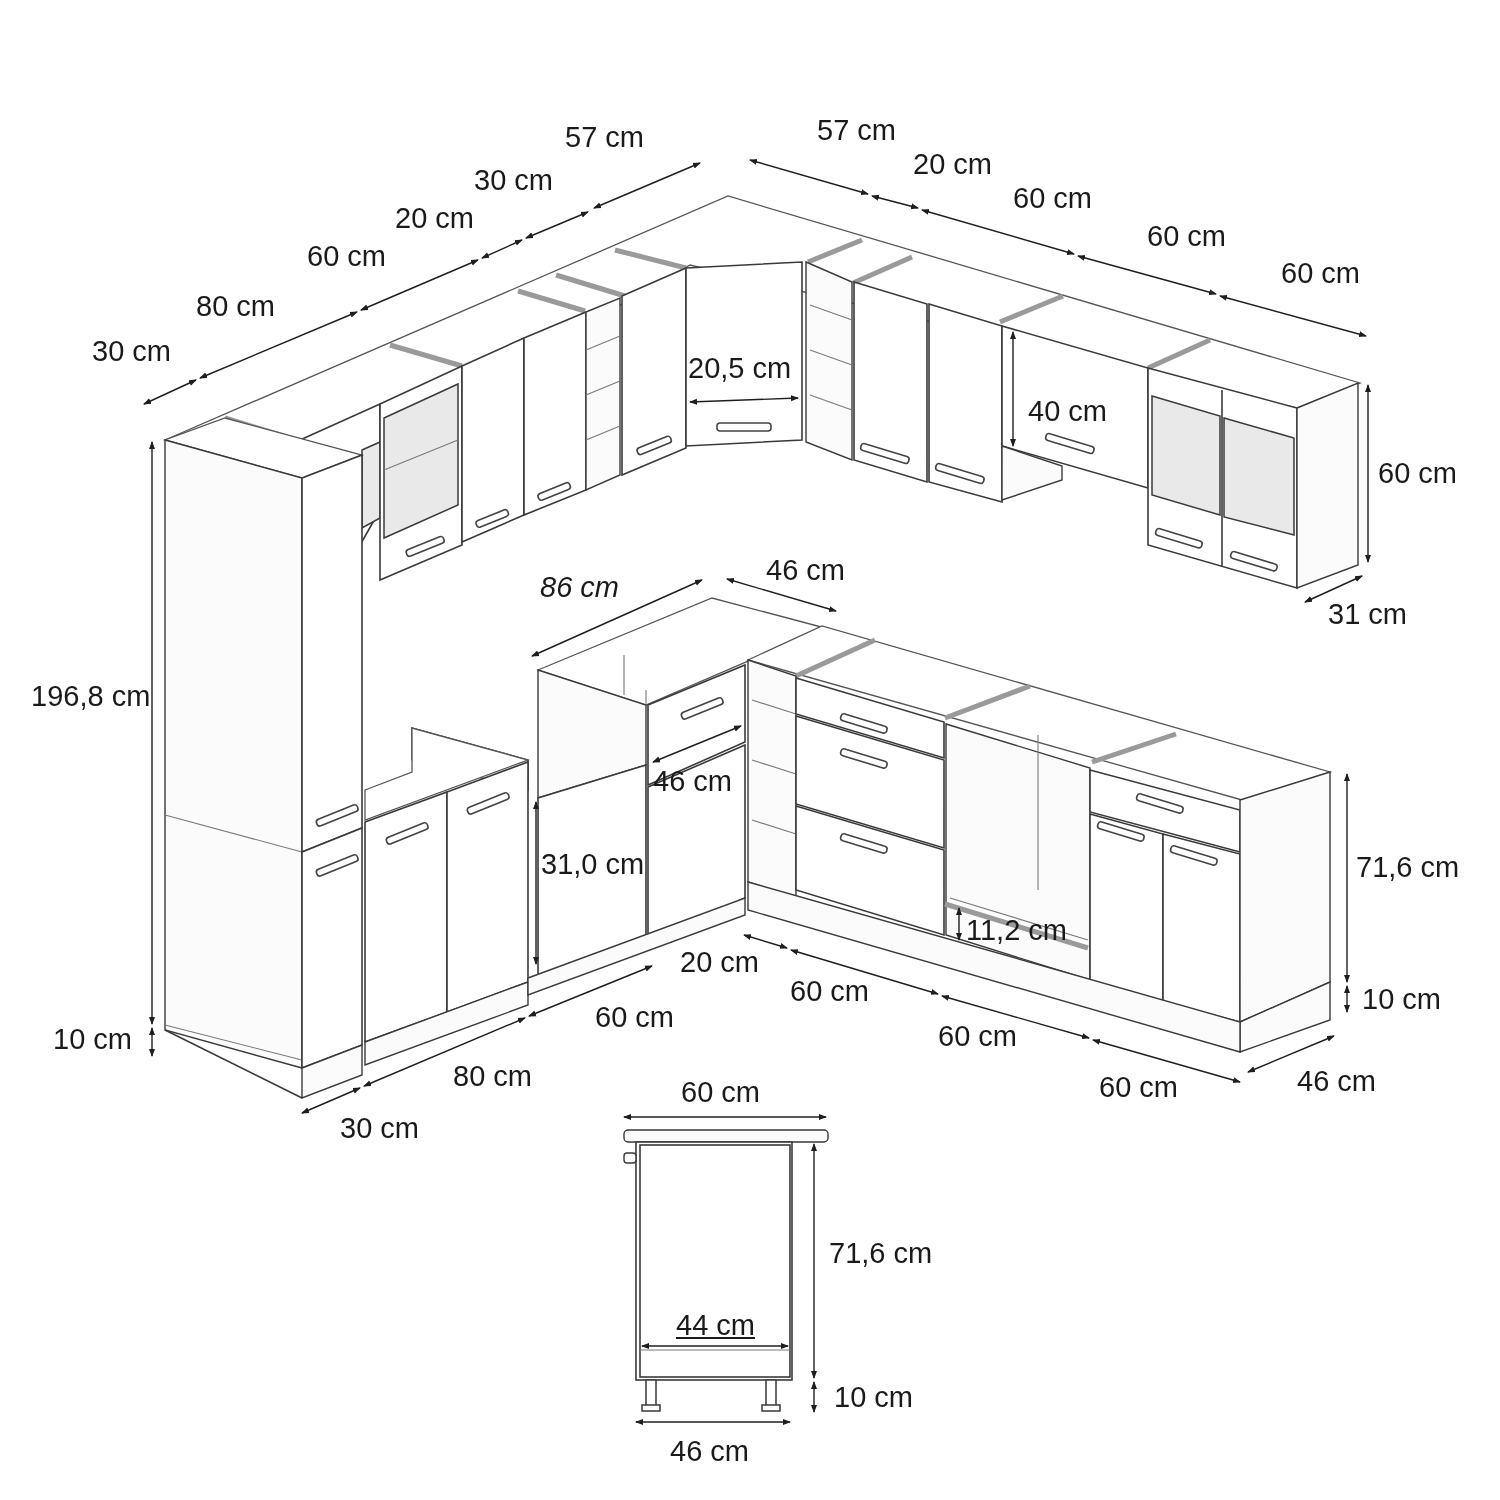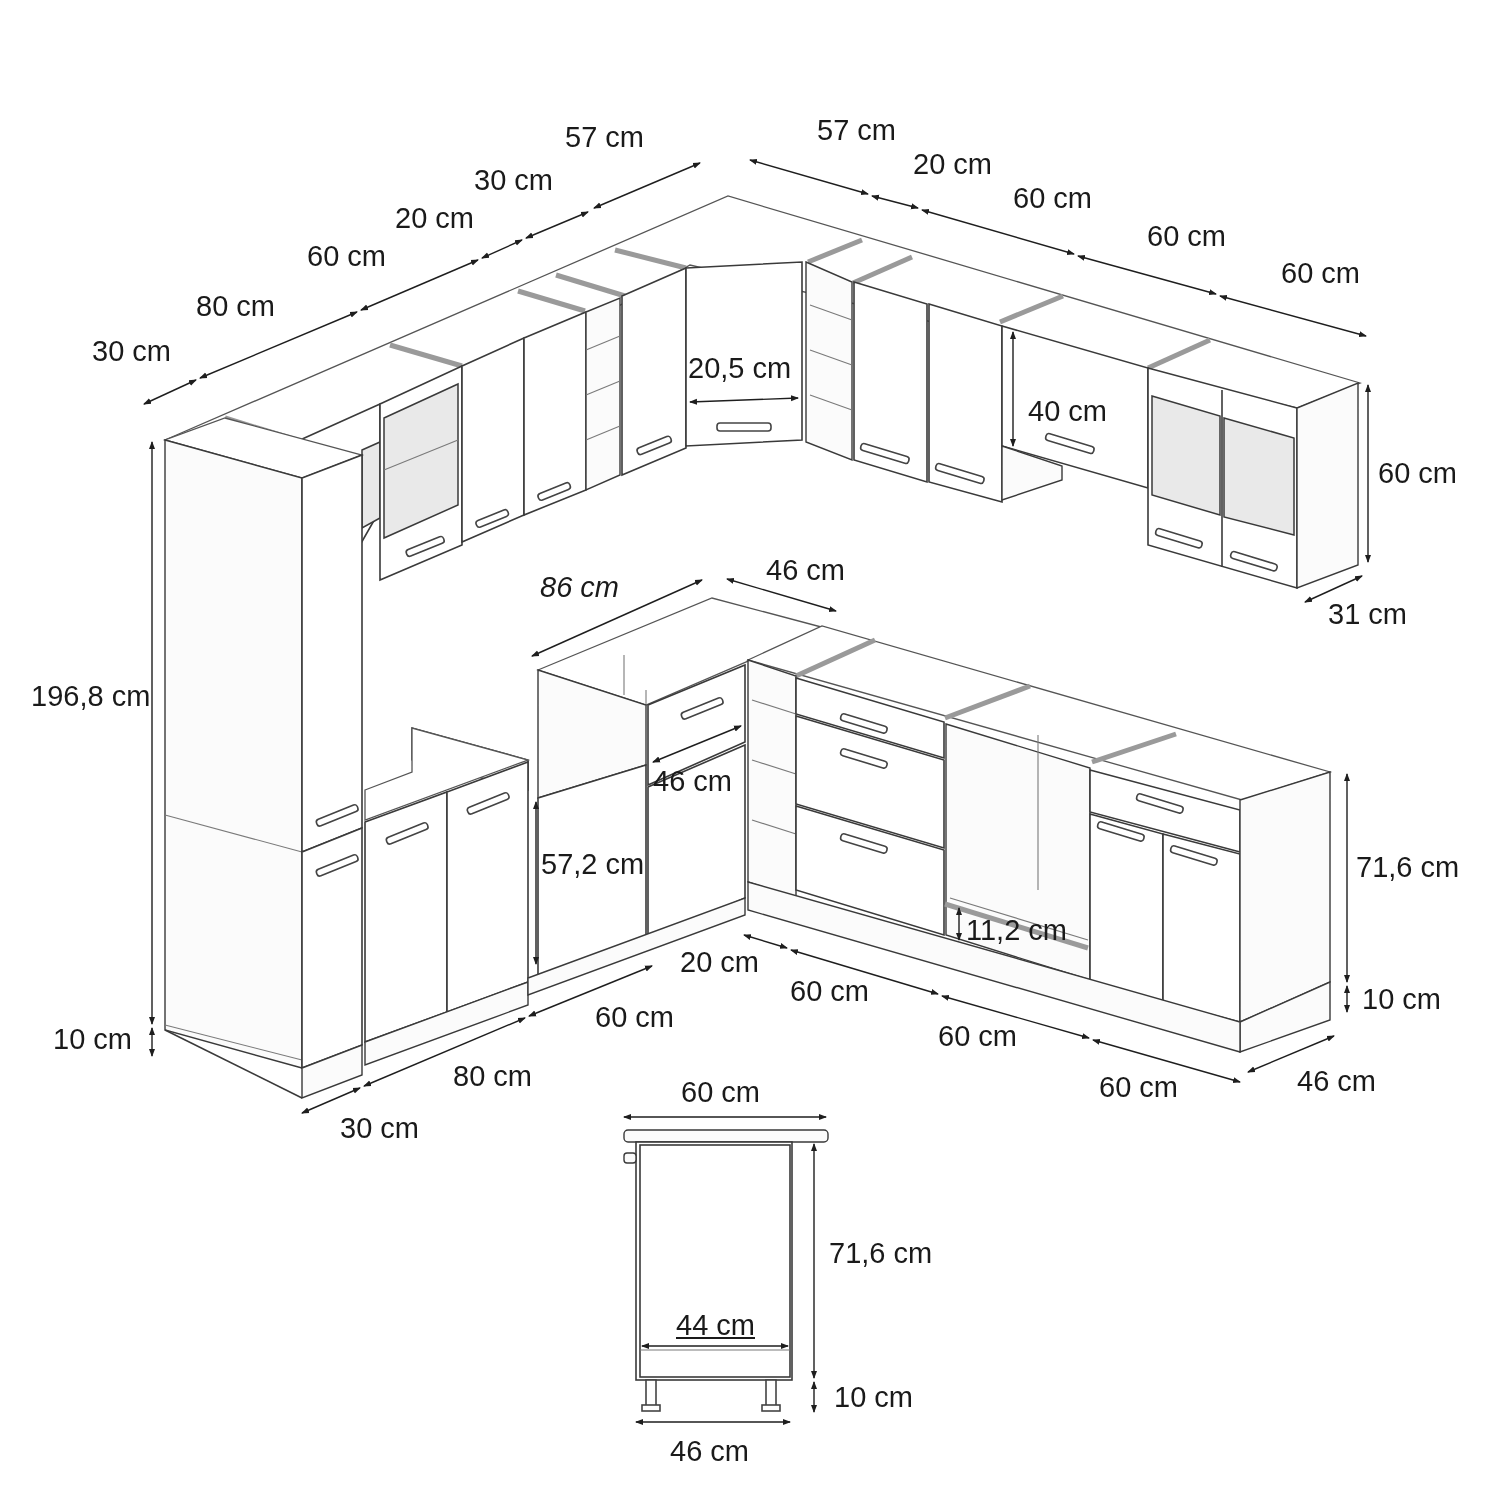--- a/index.html
+++ b/index.html
@@ -241,21 +241,21 @@
 <div class="lbl" style="left:1328px;top:600px;text-align:center;">31 cm</div>
 <div class="lbl" style="left:1028px;top:397px;">40 cm</div>
 <div class="lbl" style="left:688px;top:354px;">20,5 cm</div>
 
 <div class="lbl" style="left:18px;top:682px;margin-left:13px;">196,8 cm</div>
 <div class="lbl" style="left:53px;top:1025px;">10 cm</div>
 
 <div class="lbl" style="left:540px;top:573px;font-style:italic;">86 cm</div>
 <div class="lbl" style="left:766px;top:556px;">46 cm</div>
 <div class="lbl" style="left:653px;top:767px;">46 cm</div>
-<div class="lbl" style="left:541px;top:850px;">57,2 cm</div>
+<div class="lbl" style="left:541px;top:850px;">31,0 cm</div>
 
 <div class="lbl" style="left:340px;top:1114px;">30 cm</div>
 <div class="lbl" style="left:453px;top:1062px;">80 cm</div>
 <div class="lbl" style="left:595px;top:1003px;">60 cm</div>
 
 <div class="lbl" style="left:680px;top:948px;">20 cm</div>
 <div class="lbl" style="left:790px;top:977px;">60 cm</div>
 <div class="lbl" style="left:938px;top:1022px;">60 cm</div>
 <div class="lbl" style="left:1099px;top:1073px;">60 cm</div>
 <div class="lbl" style="left:1297px;top:1067px;">46 cm</div>

